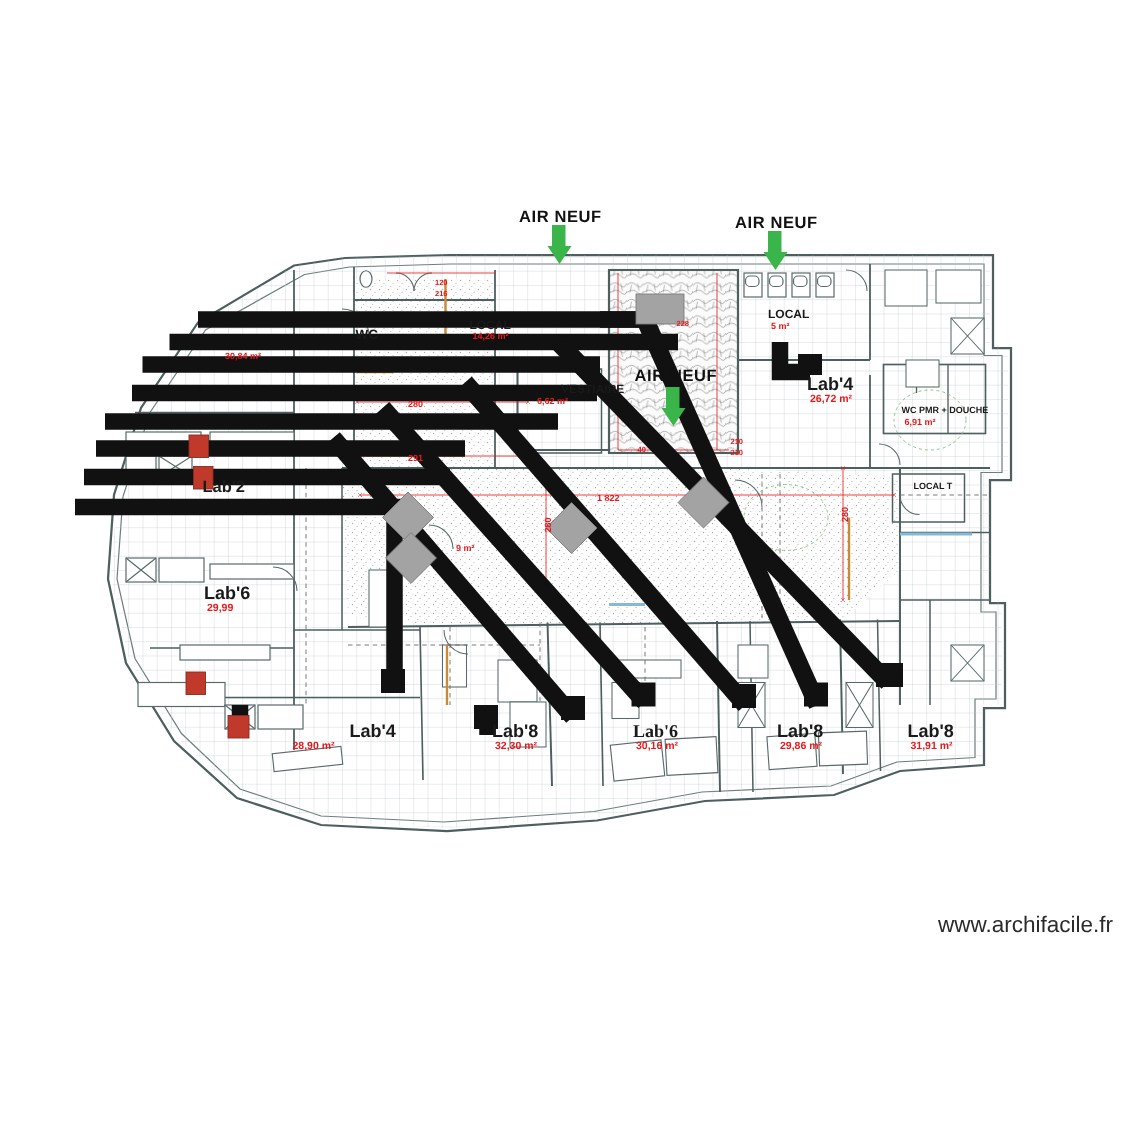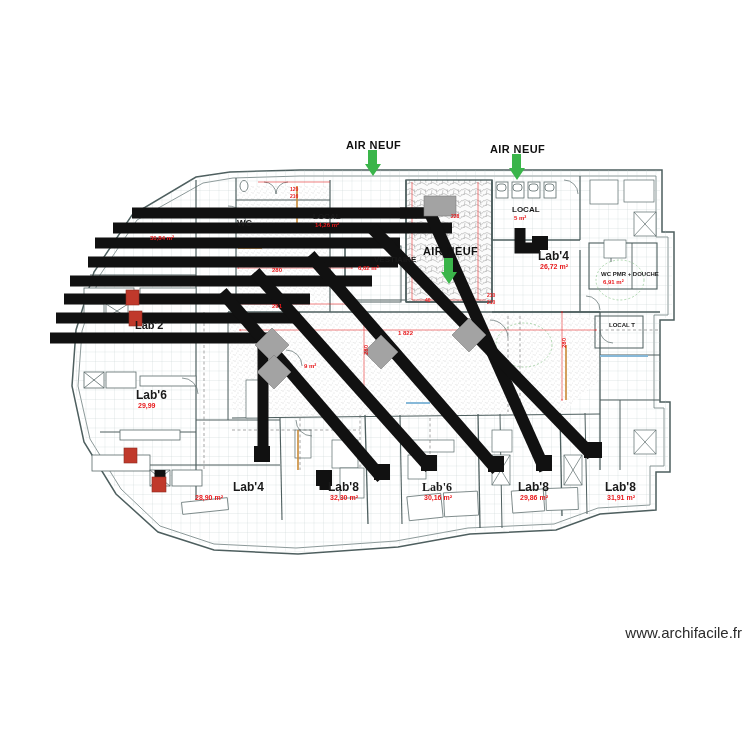--- a/index.html
+++ b/index.html
@@ -5,21 +5,21 @@
 <style>
   html,body{margin:0;padding:0;background:#ffffff;}
   body{width:750px;height:750px;position:relative;overflow:hidden;
        font-family:"Liberation Sans","DejaVu Sans",sans-serif;}
   #plan{position:absolute;left:0;top:0;width:750px;height:750px;}
   .lbl{position:absolute;white-space:nowrap;pointer-events:none;}
   .room-name{font-weight:bold;color:#1a1a1a;}
   .room-area{font-weight:bold;color:#e8191c;}
   .air-neuf{font-weight:bold;color:#111;font-size:11px;letter-spacing:.4px;}
   .dim{color:#e8191c;font-weight:bold;}
-  .watermark{position:absolute;right:8px;top:608px;font-size:15px;color:#2b2b2b;margin-top:16px;}
+  .watermark{position:absolute;right:8px;top:608px;font-size:15px;color:#2b2b2b;}
 </style>
 </head>
 <body>
 
 <svg id="plan" viewBox="0 0 750 750" xmlns="http://www.w3.org/2000/svg">
 
   <defs>
     <pattern id="gridSmall" width="9.5" height="9.5" patternUnits="userSpaceOnUse">
       <path d="M9.5 0 L0 0 0 9.5" fill="none" stroke="#b8c3c3" stroke-width="0.4"></path>
     </pattern>

